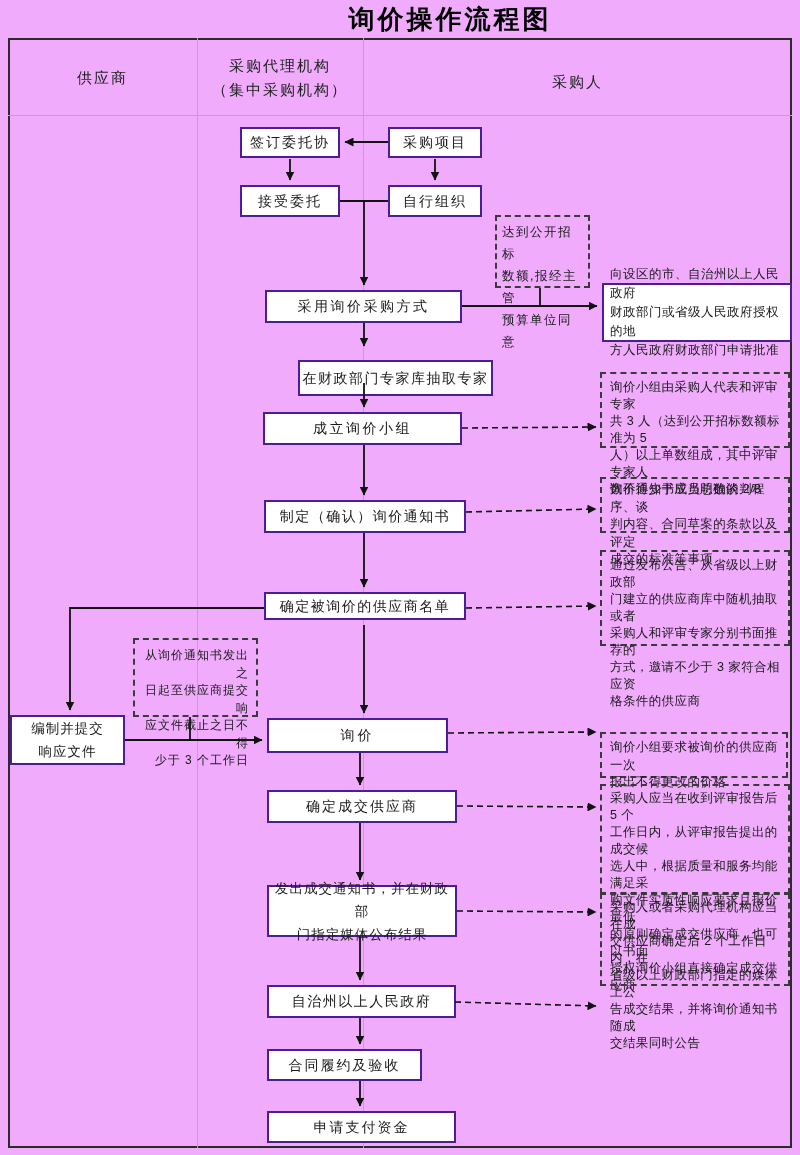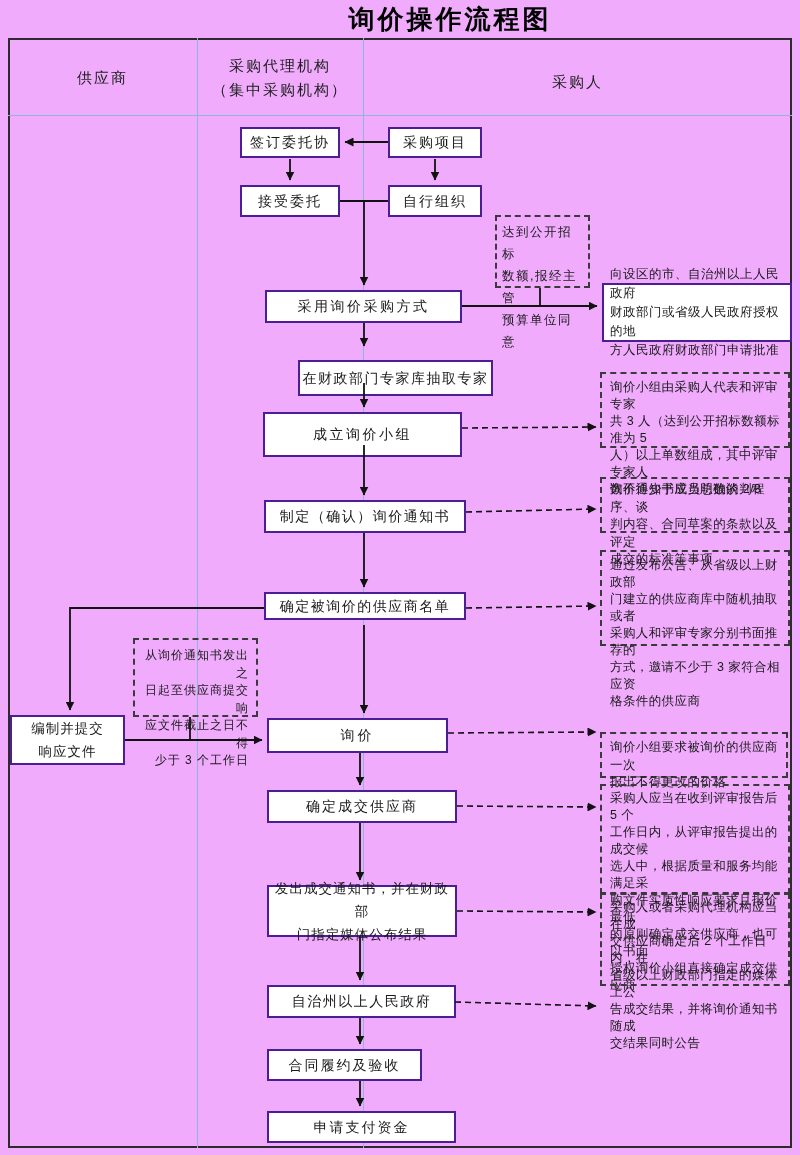--- a/index.html
+++ b/index.html
@@ -52,21 +52,21 @@
   <div class="colhead" style="left:197px;top:54px;width:166px;">采购代理机构
 （集中采购机构）</div>
   <div class="colhead" style="left:363px;top:70px;width:429px;">采购人</div>
 
   <div class="node" style="left:240px;top:127px;width:100px;height:31px;">签订委托协</div>
   <div class="node" style="left:388px;top:127px;width:94px;height:31px;">采购项目</div>
   <div class="node" style="left:240px;top:185px;width:100px;height:32px;">接受委托</div>
   <div class="node" style="left:388px;top:185px;width:94px;height:32px;">自行组织</div>
   <div class="node" style="left:265px;top:290px;width:197px;height:33px;letter-spacing:2.5px;">采用询价采购方式</div>
   <div class="node" style="left:266px;top:360px;width:195px;height:36px;letter-spacing:1.5px;margin-left:32px;">在财政部门专家库抽取专家</div>
-  <div class="node" style="left:263px;top:412px;width:199px;height:45px;letter-spacing:2.5px;">成立询价小组</div>
+  <div class="node" style="left:263px;top:412px;width:199px;height:33px;letter-spacing:2.5px;">成立询价小组</div>
   <div class="node" style="left:264px;top:500px;width:202px;height:33px;letter-spacing:1.5px;">制定（确认）询价通知书</div>
   <div class="node" style="left:264px;top:592px;width:202px;height:28px;letter-spacing:1.5px;">确定被询价的供应商名单</div>
   <div class="node two" style="left:10px;top:715px;width:115px;height:50px;line-height:23px;">编制并提交
 响应文件</div>
   <div class="node" style="left:267px;top:718px;width:181px;height:35px;letter-spacing:3px;">询价</div>
   <div class="node" style="left:267px;top:790px;width:190px;height:33px;">确定成交供应商</div>
   <div class="node two" style="left:267px;top:885px;width:190px;height:52px;line-height:23px;">发出成交通知书，并在财政部
 门指定媒体公布结果</div>
   <div class="node" style="left:267px;top:985px;width:189px;height:33px;letter-spacing:1.5px;">自治州以上人民政府</div>
   <div class="node" style="left:267px;top:1049px;width:155px;height:32px;">合同履约及验收</div>

